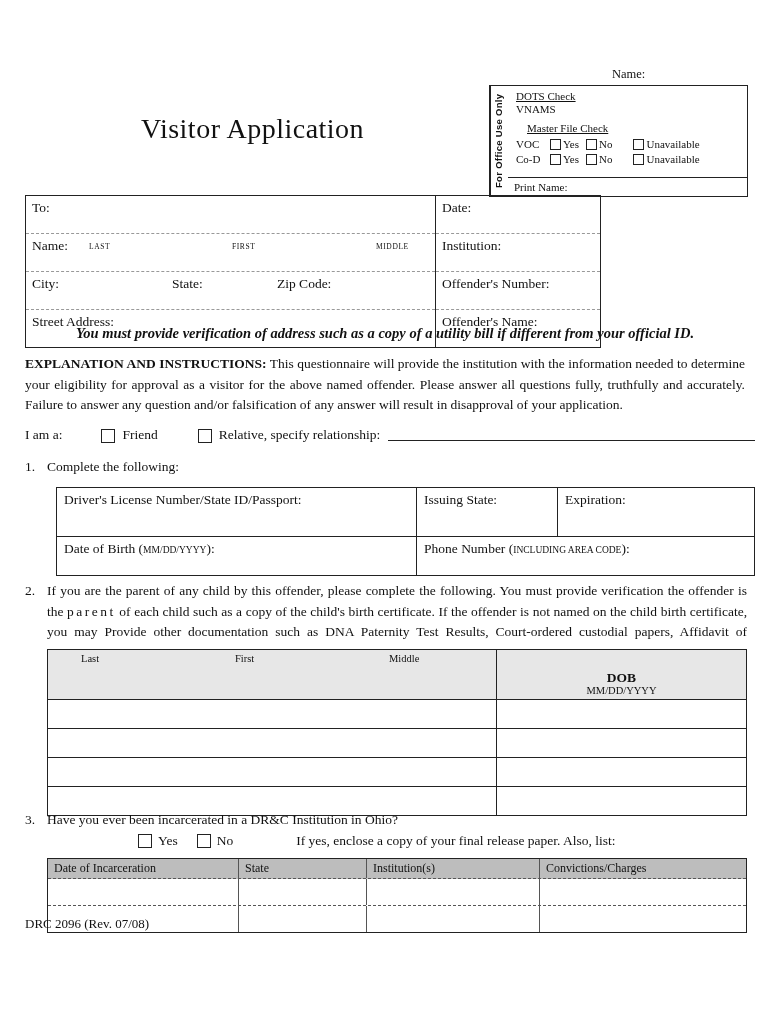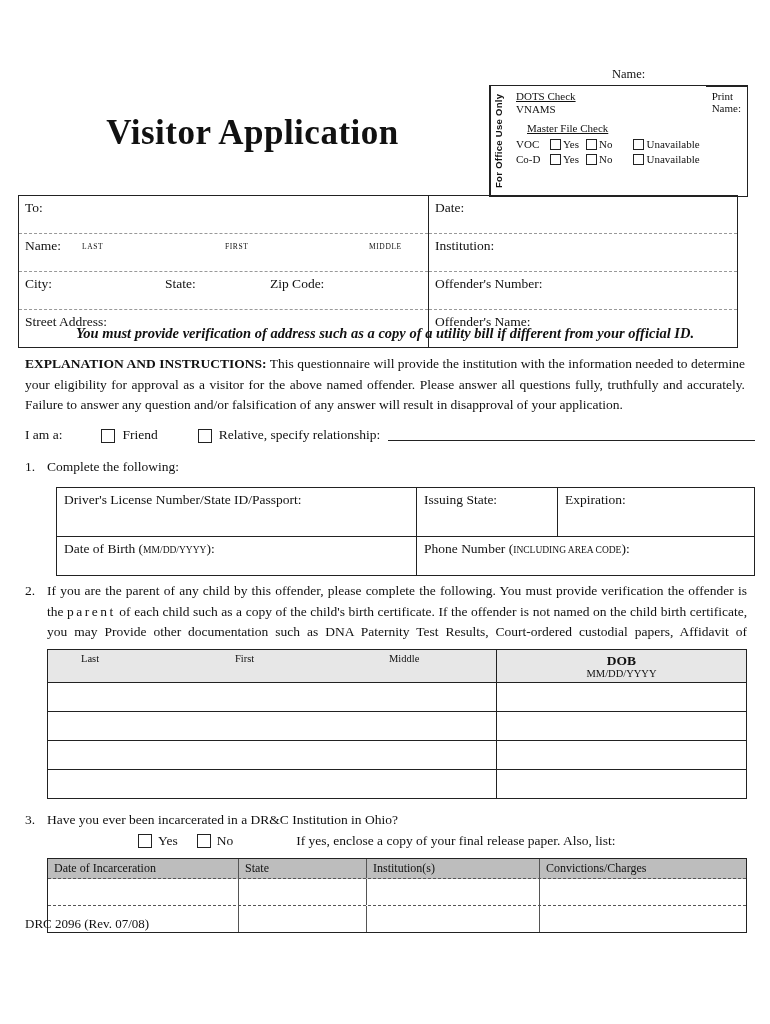--- a/index.html
+++ b/index.html
@@ -5,38 +5,38 @@
   html,body{margin:0;padding:0}
   body{width:770px;height:1024px;background:#fff;font-family:"Liberation Serif",serif;color:#111}
   .page{position:relative;width:770px;height:1024px;overflow:hidden;background:#fff}
 
   
   .top-name{position:absolute;top:67px;left:612px;font-size:12.5px}
 
   
   .office-box{position:absolute;top:85px;left:489px;width:257px;height:110px;border:1px solid #222;display:flex;background:#fff}
   .office-side{width:17px;border-right:1px solid #222;font-family:"Liberation Sans",sans-serif;font-weight:bold;font-size:9.5px;writing-mode:vertical-rl;transform:rotate(180deg);text-align:center;line-height:16px;letter-spacing:.3px}
-  .office-main{flex:1;display:flex;flex-direction:row;font-size:11px}
+  .office-main{flex:1;display:flex;flex-direction:column;font-size:11px}
   .office-checks{flex:1;padding:4px 6px 0 8px}
   .u{text-decoration:underline}
   .oline{line-height:13px}
   .mfc{margin-top:6px;margin-left:11px}
   .check-row{display:flex;align-items:center;margin-top:3px;line-height:12px}
   .check-row .lbl{width:34px;flex:none}
   .opt{display:flex;align-items:center;margin-right:7px}
   .opt .cb{margin-right:2px}
   .unavail{margin-left:14px;margin-right:0}
   .cb{display:inline-block;width:9px;height:9px;border:1px solid #222;background:#fff;flex:none}
   .print-name-row{border-top:1px solid #222;padding:3px 6px;font-size:11px}
 
   
-  .title{position:absolute;top:113px;left:0;width:505px;margin:0;text-align:center;font-size:35px;font-weight:700;letter-spacing:.5px}
-
-  
-  .addr-table{position:absolute;top:195px;left:18px;width:720px;border-collapse:collapse;font-size:13.5px;table-layout:fixed;border:1px solid #222}
+  .title{position:absolute;top:113px;left:0;width:505px;margin:0;text-align:center;font-size:28px;font-weight:400;letter-spacing:.5px}
+
+  
+  .addr-table{position:absolute;top:195px;left:25px;width:576px;border-collapse:collapse;font-size:13.5px;table-layout:fixed;border:1px solid #222}
   .addr-table td{height:29px;vertical-align:top;padding:4px 6px;position:relative}
   .addr-table td.lft{width:397px;border-right:1px solid #222}
   .addr-table tr + tr td{border-top:1px dashed #999}
   .sub{position:absolute;top:8px;font-size:7.5px;letter-spacing:.6px}
   .sub-last{left:63px}.sub-first{left:206px}.sub-middle{left:350px}
   .inline-state{position:absolute;left:146px;top:4px}
   .inline-zip{position:absolute;left:251px;top:4px}
 
   .notice{position:absolute;top:325px;left:25px;width:720px;text-align:center;font-weight:bold;font-style:italic;font-size:14.5px}
   .instructions{position:absolute;top:354px;left:25px;width:720px;margin:0;text-align:justify;font-size:13.5px;line-height:1.52}
@@ -57,21 +57,21 @@
   .q1-table .r2 td{height:30px}
   .smallcaps{font-size:9.5px}
 
   .q2-para{position:absolute;top:581px;left:25px;width:722px;display:flex;font-size:13.5px;line-height:1.52}
   .q2-text{flex:1;text-align:justify}
   .spaced{letter-spacing:2.5px}
 
   .child-table{position:absolute;top:649px;left:47px;width:698px;border:1px solid #222;font-size:13.5px}
   .ct-header{display:flex;background:#e7e7e7;border-bottom:1px solid #222}
   .ct-h-left{width:448px;border-right:1px solid #222;padding:3px 0 2px}
-  .ct-h-right{flex:1;padding:3px 0 2px;text-align:center}
+  .ct-h-right{flex:1;padding:20px 0 2px;text-align:center}
   .ct-title{text-align:center;font-weight:bold;font-size:13.5px;line-height:15px}
   .ct-subs{position:relative;height:13px;font-size:10.5px;line-height:12px}
   .s-last{position:absolute;left:33px}.s-first{position:absolute;left:187px}.s-middle{position:absolute;left:341px}
   .ct-subdob{font-size:10.5px;line-height:12px}
   .ct-row{display:flex;height:28px;border-bottom:1px solid #222}
   .ct-row:last-child{border-bottom:0}
   .ct-row .cl{width:448px;border-right:1px solid #222}
   .ct-row .cr{flex:1}
 
   .q3-checkline{position:absolute;top:833px;left:25px;width:722px;display:flex;align-items:center;font-size:13.5px}

